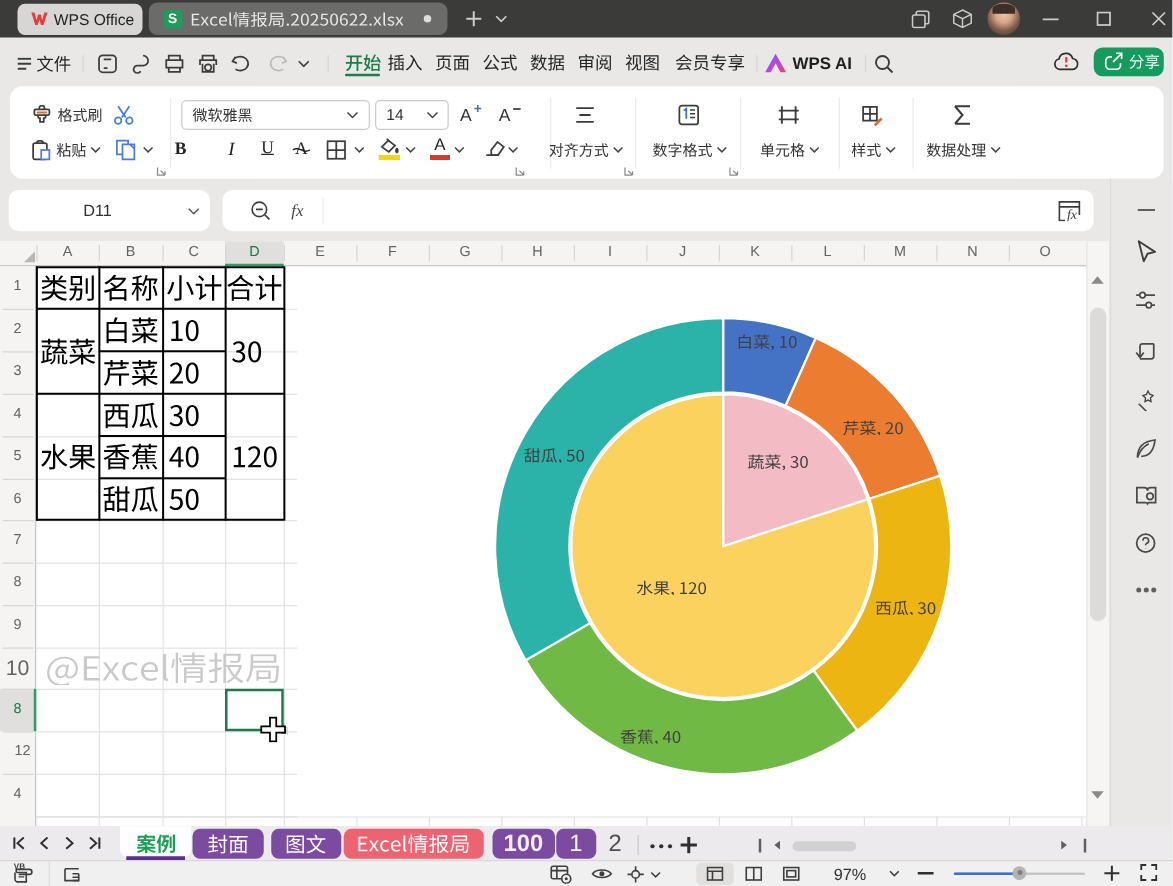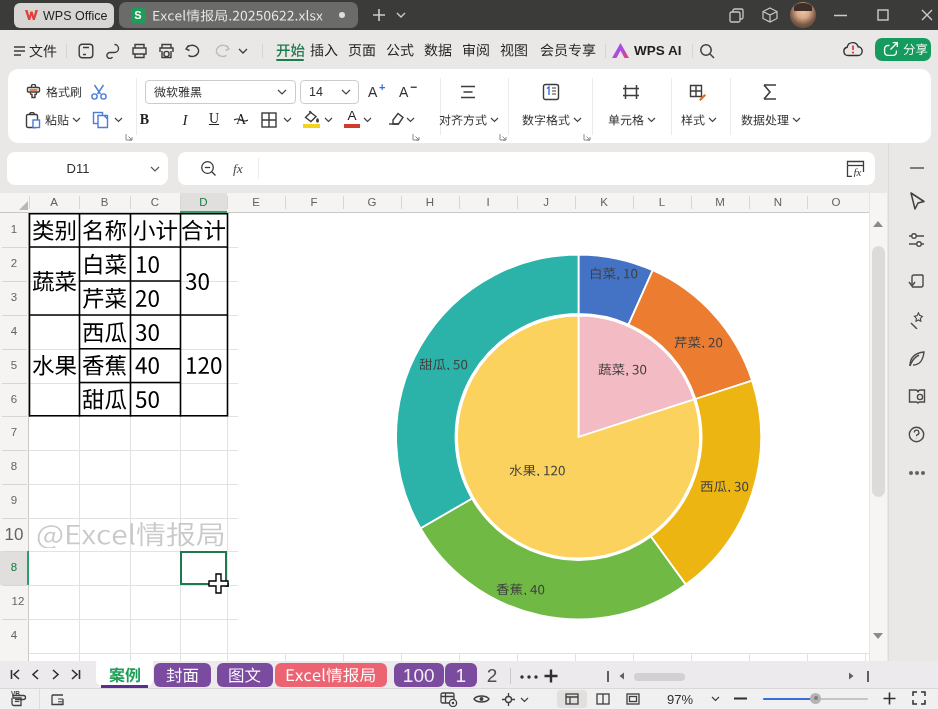--- a/index.html
+++ b/index.html
@@ -778,21 +778,21 @@
       <path transform="translate(589,0)" d="M15 0H111L184 127C203 160 220 193 239 224H244C265 193 285 160 303 127L383 0H483L304 274L469 543H374L307 424C290 393 275 364 259 333H254C236 364 217 393 201 424L128 543H29L194 283Z"></path>
       <path transform="translate(1087,0)" d="M306 -13C371 -13 433 13 482 55L442 117C408 87 364 63 314 63C214 63 146 146 146 271C146 396 218 480 317 480C359 480 394 461 425 433L471 493C433 527 384 557 313 557C173 557 52 452 52 271C52 91 162 -13 306 -13Z"></path>
       <path transform="translate(1597,0)" d="M312 -13C385 -13 443 11 490 42L458 103C417 76 375 60 322 60C219 60 148 134 142 250H508C510 264 512 282 512 302C512 457 434 557 295 557C171 557 52 448 52 271C52 92 167 -13 312 -13ZM141 315C152 423 220 484 297 484C382 484 432 425 432 315Z"></path>
       <path transform="translate(2151,0)" d="M188 -13C213 -13 228 -9 241 -5L228 65C218 63 214 63 209 63C195 63 184 74 184 102V796H92V108C92 31 120 -13 188 -13Z"></path>
       <path transform="translate(2435,0)" d="M152 840V-79H220V840ZM73 647C67 569 51 458 27 390L86 370C109 445 125 561 129 640ZM229 674C250 627 273 564 282 526L335 552C325 588 301 648 279 694ZM446 210H808V134H446ZM446 267V342H808V267ZM590 840V762H334V704H590V640H358V585H590V516H304V458H958V516H664V585H903V640H664V704H928V762H664V840ZM376 400V-79H446V77H808V5C808 -7 803 -11 790 -12C776 -13 728 -13 677 -11C686 -29 696 -57 699 -76C770 -76 815 -76 843 -64C871 -53 879 -33 879 4V400Z"></path>
       <path transform="translate(3435,0)" d="M423 806V-78H498V395H528C566 290 618 193 683 111C633 55 573 8 503 -27C521 -41 543 -65 554 -82C622 -46 681 1 732 56C785 0 845 -45 911 -77C923 -58 946 -28 963 -14C896 15 834 59 780 113C852 210 902 326 928 450L879 466L865 464H498V736H817C813 646 807 607 795 594C786 587 775 586 753 586C733 586 668 587 602 592C613 575 622 549 623 530C690 526 753 525 785 527C818 529 840 535 858 553C880 576 889 633 895 774C896 785 896 806 896 806ZM599 395H838C815 315 779 237 730 169C675 236 631 313 599 395ZM189 840V638H47V565H189V352L32 311L52 234L189 274V13C189 -4 183 -8 166 -9C152 -9 100 -10 44 -8C55 -29 65 -60 68 -80C148 -80 195 -78 224 -66C253 -54 265 -33 265 14V297L386 333L377 405L265 373V565H379V638H265V840Z"></path>
       <path transform="translate(4435,0)" d="M153 788V549C153 386 141 156 28 -6C44 -15 76 -40 88 -54C173 68 207 231 220 377H836C825 121 813 25 791 2C782 -9 772 -11 754 -11C735 -11 686 -10 633 -6C645 -26 653 -55 654 -76C708 -80 760 -80 788 -77C819 -74 838 -67 857 -45C887 -9 899 103 912 409C913 420 913 444 913 444H225L227 530H843V788ZM227 723H768V595H227ZM308 298V-19H378V39H690V298ZM378 236H620V101H378Z"></path>
     </g>
   </svg>
 <div style="position:absolute;left:394px;top:663px;width:49.5px;height:23.5px;background:#7b4ba0;border-radius:6px"></div>
-<div style="position:absolute;font-family:'Liberation Sans',sans-serif;font-size:19px;color:#f0eef2;font-weight:400;line-height:21px;white-space:pre;letter-spacing:0;left:418.7px;top:665.0px;transform:translateX(-50%);">100</div>
+<div style="position:absolute;font-family:'Liberation Sans',sans-serif;font-size:19px;color:#f0eef2;font-weight:700;line-height:21px;white-space:pre;letter-spacing:0;left:418.7px;top:665.0px;transform:translateX(-50%);">100</div>
 <div style="position:absolute;left:445px;top:663px;width:31.5px;height:23.5px;background:#7b4ba0;border-radius:6px"></div>
 <div style="position:absolute;font-family:'Liberation Sans',sans-serif;font-size:19px;color:#f0eef2;font-weight:400;line-height:21px;white-space:pre;letter-spacing:0;left:460.7px;top:665.0px;transform:translateX(-50%);">1</div>
 <div style="position:absolute;font-family:'Liberation Sans',sans-serif;font-size:19px;color:#4f4f4f;font-weight:400;line-height:21px;white-space:pre;letter-spacing:0;left:492px;top:665.0px;transform:translateX(-50%);">2</div>
 <div style="position:absolute;left:509.5px;top:668px;width:1px;height:16px;background:#c9c8c7"></div>
 <svg style="position:absolute;left:520px;top:675px;" width="18" height="4" viewBox="0 0 18 4">
     <circle cx="2" cy="2" r="1.7" fill="#2f2f2f"></circle>
     <circle cx="9" cy="2" r="1.7" fill="#2f2f2f"></circle>
     <circle cx="16" cy="2" r="1.7" fill="#2f2f2f"></circle>
   </svg>
 <svg style="position:absolute;left:544px;top:669px;" width="14" height="14" viewBox="0 0 14 14">

